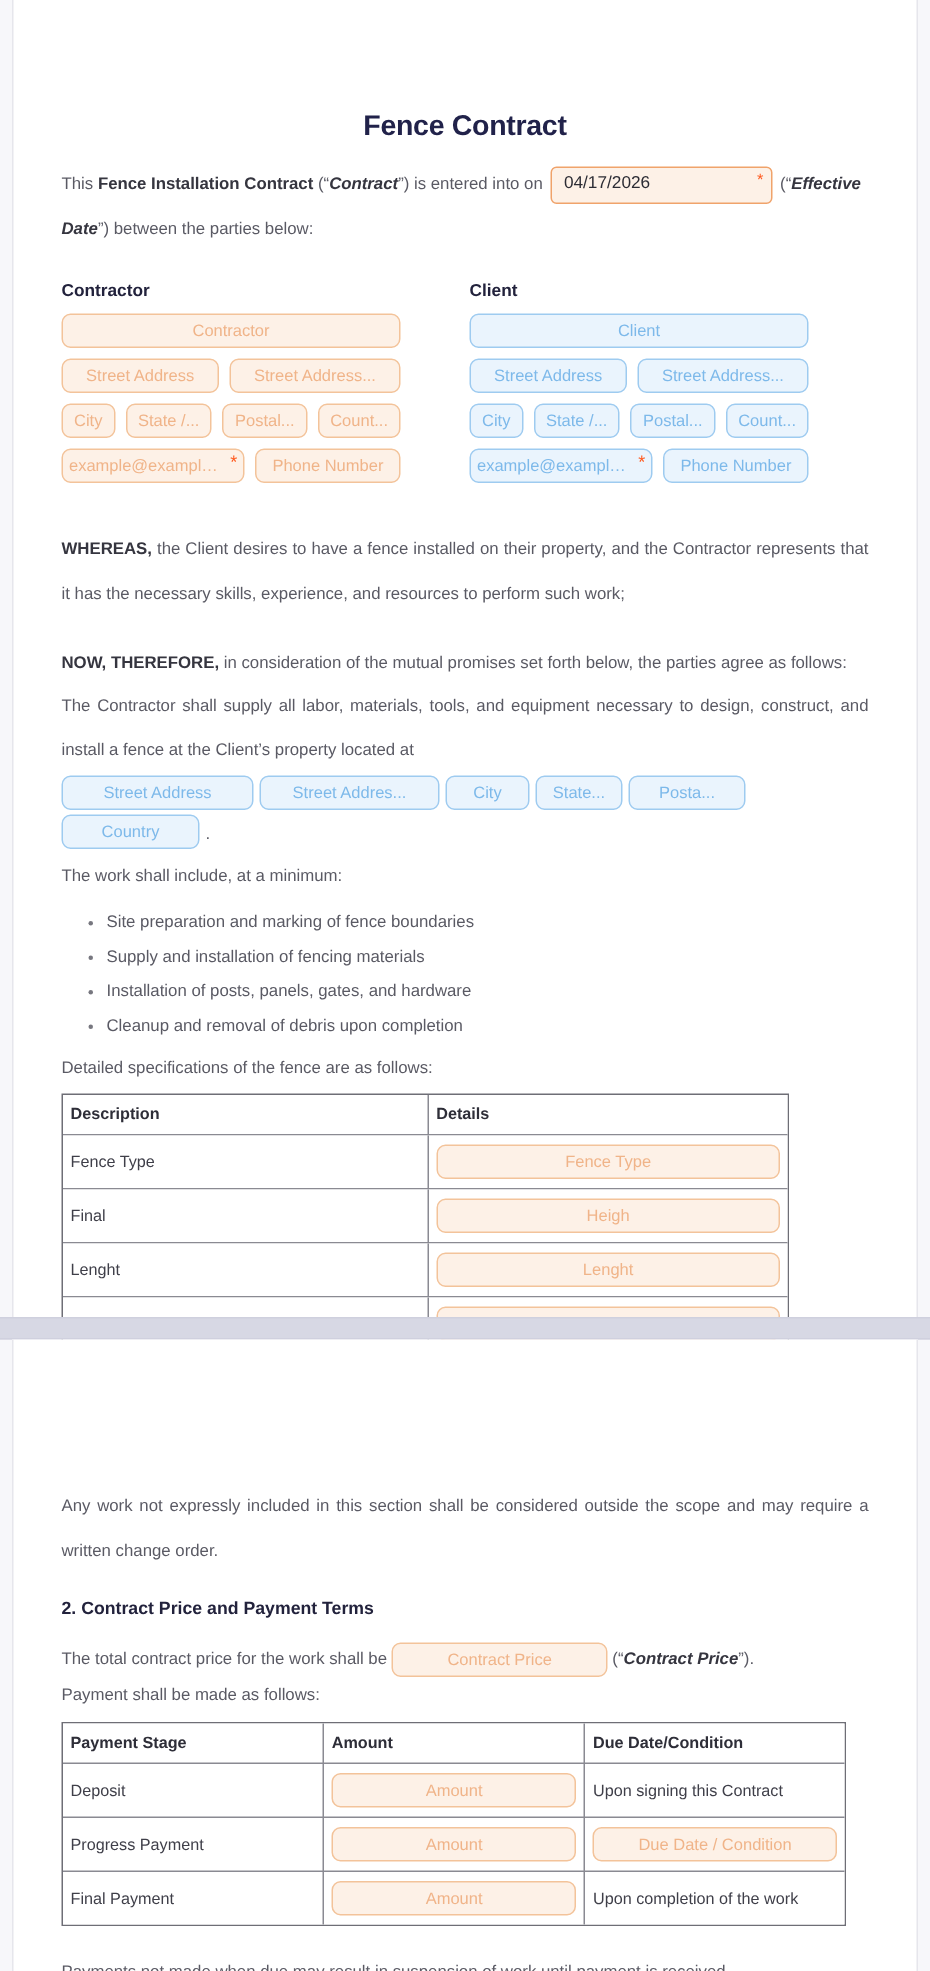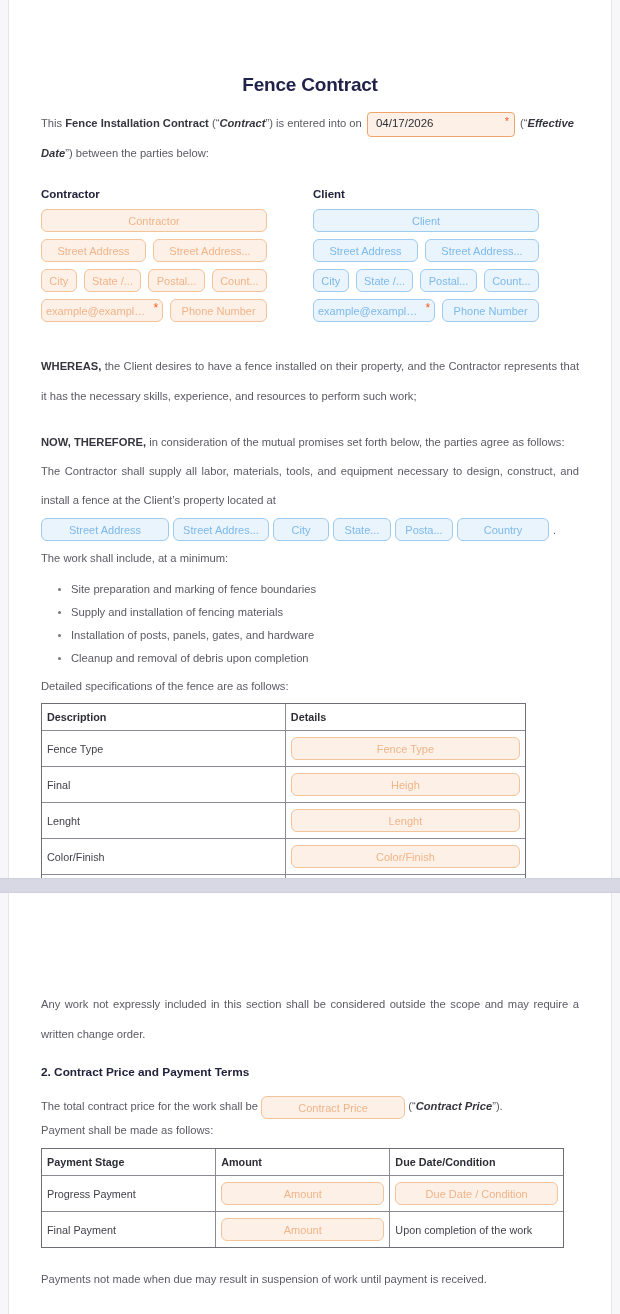--- a/index.html
+++ b/index.html
@@ -255,21 +255,21 @@
       <p class="spacer"></p>
 
       <p class="body">
         <b>NOW, THEREFORE,</b><span> in consideration of the mutual promises set forth below, the parties agree as follows:</span>
       </p>
 
 
       <p class="body" style="line-height:29px;">The Contractor shall supply all labor, materials, tools, and equipment necessary to design, construct, and install a fence at the Client’s property located at</p>
 
       <div class="addr-inline">
-        <span class="fld blue" style="width:128px;">Street Address</span><span class="fld blue" style="width:96px;">Street Addres...</span><span class="fld blue" style="width:56px;">City</span><span class="fld blue" style="width:58px;">State...</span><span class="fld blue" style="width:58px;">Posta...</span><span class="fld blue" style="width:92px;">Country</span><span class="period">.</span>
+        <span class="fld blue" style="width:128px;">Street Address</span><span class="fld blue" style="width:120px;">Street Addres...</span><span class="fld blue" style="width:56px;">City</span><span class="fld blue" style="width:58px;">State...</span><span class="fld blue" style="width:78px;">Posta...</span><span class="fld blue" style="width:92px;">Country</span><span class="period">.</span>
       </div>
 
       <p class="body nojust" style="line-height:27px;">The work shall include, at a minimum:</p>
 
       <ul class="bullets">
         <li>Site preparation and marking of fence boundaries</li>
         <li>Supply and installation of fencing materials</li>
         <li>Installation of posts, panels, gates, and hardware</li>
         <li>Cleanup and removal of debris upon completion</li>
       </ul>
@@ -341,20 +341,25 @@
           </colgroup>
         <thead>
           <tr>
             <th>Payment Stage</th>
             <th>Amount</th>
             <th>Due Date/Condition</th>
           </tr>
         </thead>
         <tbody>
           <tr>
+            <td>Deposit</td>
+            <td><span class="fld orange">Amount</span></td>
+            <td>Upon signing this Contract</td>
+          </tr>
+          <tr>
             <td>Progress Payment</td>
             <td><span class="fld orange">Amount</span></td>
             <td><span class="fld orange">Due Date / Condition</span></td>
           </tr>
           <tr>
             <td>Final Payment</td>
             <td><span class="fld orange">Amount</span></td>
             <td>Upon completion of the work</td>
           </tr>
         </tbody>

